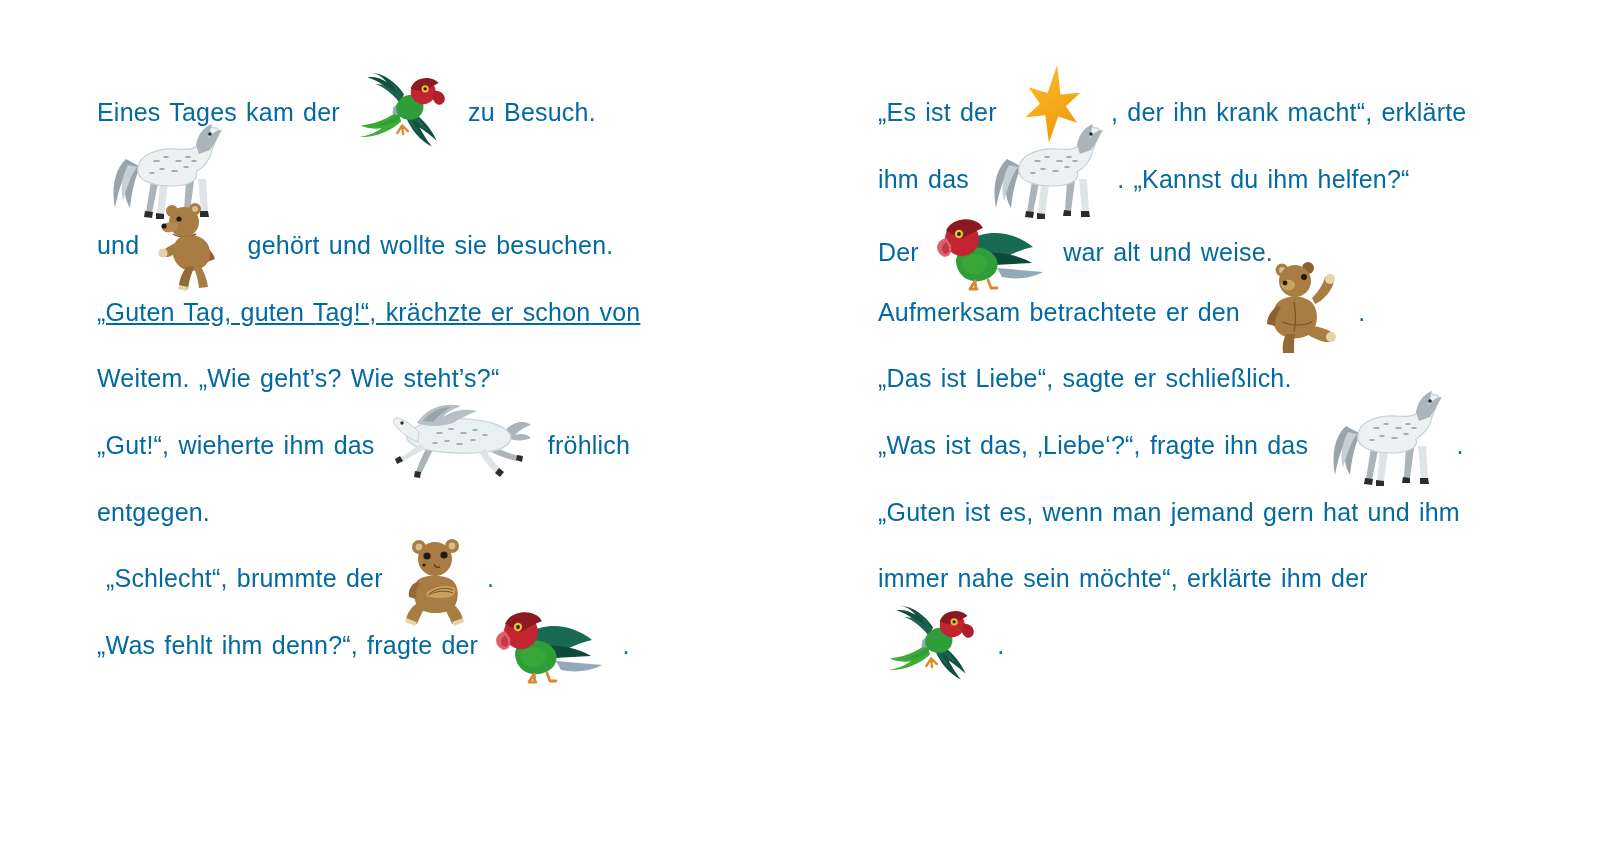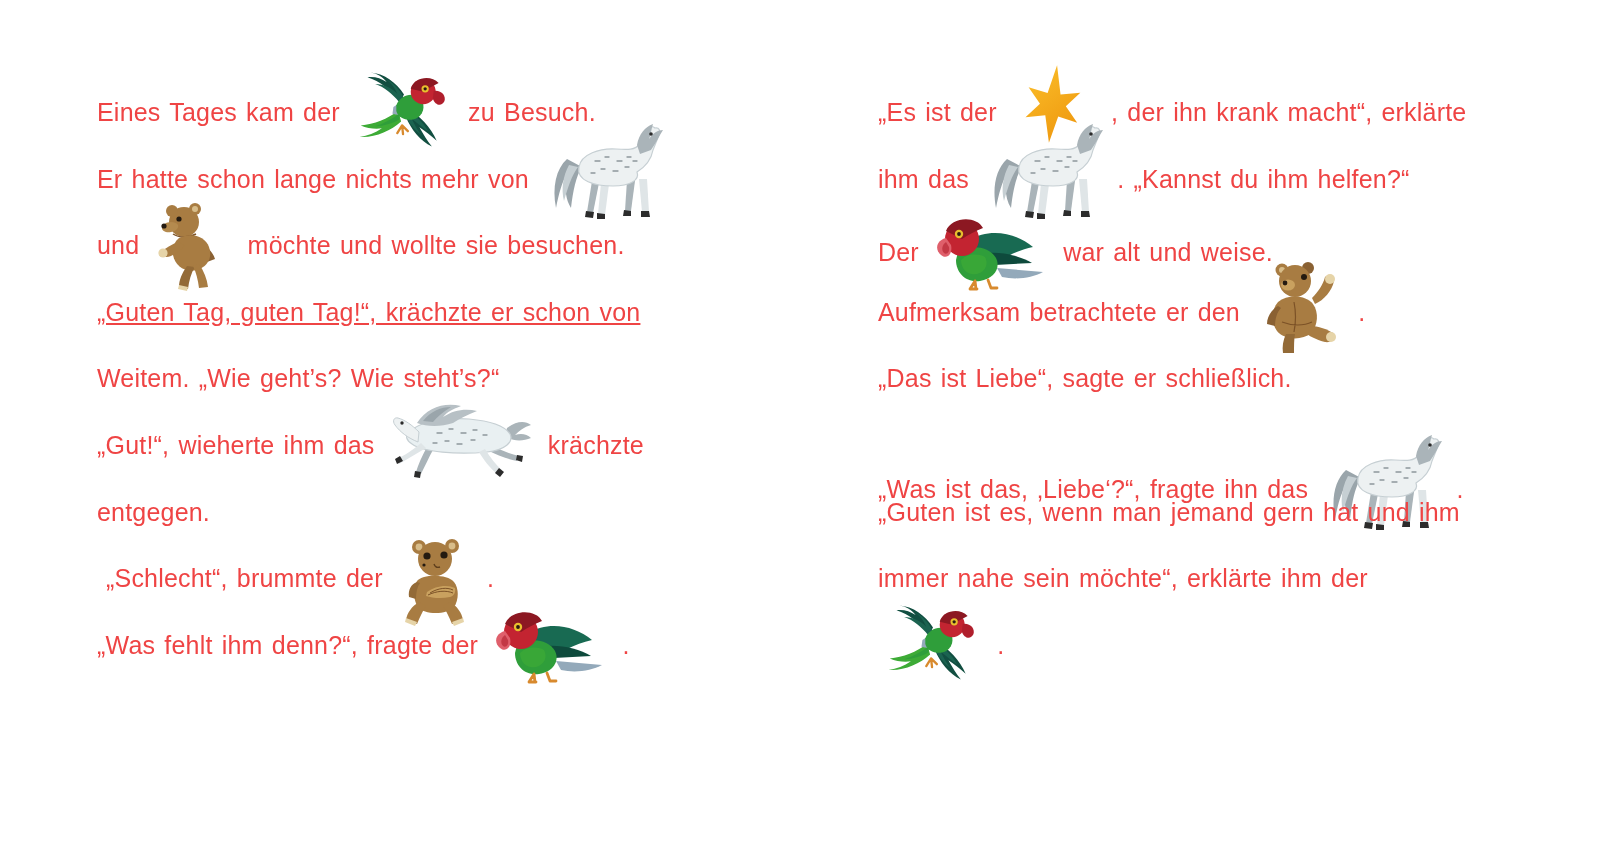--- a/index.html
+++ b/index.html
@@ -1,17 +1,17 @@
 <!DOCTYPE html>
 <html><head>
 <meta charset="utf-8">
 <style>
   html,body{margin:0;padding:0;background:#ffffff;}
   .page{position:relative;width:1480px;height:863px;background:#ffffff;overflow:hidden;
-        font-family:"Liberation Sans",sans-serif;color:#ef4444;}
+        font-family:"Liberation Sans",sans-serif;color:#0369a1;}
   .column{position:absolute;top:0;height:100%;}
   .column-left{left:97px;}
   .column-right{left:878px;}
   .story-line{position:absolute;left:0;white-space:pre;font-size:25px;line-height:34px;
               word-spacing:2px;letter-spacing:0.2px;}
   .txt{display:inline;}
   .icon{display:inline-block;position:relative;height:34px;vertical-align:top;margin:0 5px;}
   .icon svg{position:absolute;left:0;display:block;}
 </style>
 </head>
@@ -28,21 +28,21 @@
   <path fill="#2f9e3a" d="M48 42 C40 48 31 53 22 56 C31 56 40 53 47 49 Z"></path>
   <path fill="#93a9ba" d="M41 36 C49 30 59 29 66 34 C61 42 49 46 40 43 Z"></path>
   <path fill="#2f9e3a" d="M44 34 C48 24 60 20 68 26 C74 31 74 42 66 47 C58 52 46 48 44 40 Z"></path>
   <circle cx="72" cy="20" r="13" fill="#c32431"></circle>
   <path fill="#8c1822" d="M59 17 C62 5 80 2 88 11 C82 14 77 17 72 20 Z"></path>
   <path fill="#b01e2c" d="M83 19 C91 18 96 24 94 30 C91 36 84 34 82 27 Z"></path>
   <circle cx="74" cy="17" r="3.8" fill="#e8bf2e"></circle>
   <circle cx="74" cy="17" r="1.7" fill="#2a1a12"></circle>
   <path stroke="#d88a2e" stroke-width="2.4" fill="none" stroke-linecap="round" d="M50 55 l-5 8 M50 55 l1 9 M50 55 l6 6"></path>
 </svg></span><span class="txt"> zu Besuch.</span></div>
-      <div class="story-line" style="top: 161.6px;"><span class="txt">Er hatte schon lange nichts mehr von </span><span class="icon" style="width: 120px;"><svg viewBox="0 0 120 97" width="120" height="97" style="top: -38.5px;">
+      <div class="story-line" style="top: 161.6px;"><span class="icon" style="width: 120px;"><svg viewBox="0 0 120 97" width="120" height="97" style="top: -38.5px;">
   <path fill="#9aa5ab" d="M24 36 C13 46 9 64 13 85 C16 70 19 59 24 51 C21 66 23 77 28 85 C30 68 33 53 39 44 Z"></path>
   <path fill="#c6cfd3" d="M26 42 C20 53 18 66 21 78 C25 64 29 52 35 44 Z"></path>
   <path fill="#aab4b9" d="M49 58 L44 89 L50 90 L56 60 Z"></path>
   <path fill="#aab4b9" d="M84 57 L82 88 L88 88 L92 58 Z"></path>
   <path fill="#dfe5e7" d="M58 60 L55 91 L62 92 L66 61 Z"></path>
   <path fill="#dfe5e7" d="M96 56 L99 89 L106 89 L104 56 Z"></path>
   <path fill="#2c2c2c" d="M43 88 l8 1 l-1 6 l-8 -1 Z M54 90 l8 1 l0 5 l-8 0 Z M81 87 l7 1 l0 5 l-8 0 Z M98 88 l8 0 l1 6 l-9 0 Z"></path>
   <path fill="#edf1f2" stroke="#c6cfd3" stroke-width="1.2" d="M36 44 C38 31 57 25 73 26 C85 27 92 27 97 21 L102 9 C104 4 109 2 112 5 C116 4 118 8 116 12 L110 27 C108 38 102 44 94 49 C97 57 87 63 70 63 C52 63 33 58 36 44 Z"></path>
   <path fill="#aab4b9" d="M94 22 C96 11 102 4 110 1 C108 7 108 12 106 16 C110 10 115 7 120 7 C116 13 113 20 108 27 L97 31 Z"></path>
   <circle cx="108" cy="11" r="1.8" fill="#2b2b2b"></circle>
@@ -59,39 +59,39 @@
   <path fill="#b48a4e" d="M18 20 C13 20 9 23 9 26 C9 29 13 31 18 30 C23 29 26 26 25 23 C24 21 21 20 18 20 Z"></path>
   <circle cx="11" cy="24" r="2.6" fill="#241a10"></circle>
   <circle cx="26" cy="17" r="2.6" fill="#241a10"></circle>
   <path stroke="#7c5227" stroke-width="1.5" fill="none" d="M20 32 C26 36 36 36 43 32"></path>
   <path fill="#a87c42" d="M26 36 C38 30 52 34 56 45 C60 56 54 65 44 68 C32 71 22 64 20 53 C19 46 21 40 26 36 Z"></path>
   <path fill="#a87c42" d="M26 40 C19 42 12 46 7 51 C9 55 13 56 18 54 C24 51 28 47 32 44 Z"></path>
   <circle cx="10" cy="51" r="4.6" fill="#e6d4a8"></circle>
   <path fill="#936a37" d="M34 64 C29 71 26 78 26 85 L35 87 C36 79 38 71 42 65 Z"></path>
   <path fill="#a87c42" d="M46 62 C51 69 54 77 55 85 L46 86 C45 78 43 70 40 64 Z"></path>
   <path fill="#e6d4a8" d="M26 83 l9 2 l-1 4 l-9 -2 Z"></path>
-</svg></span><span class="txt"> möchte und wollte sie besuchen.</span></div>
+</svg></span><span class="txt"> gehört und wollte sie besuchen.</span></div>
       <div class="story-line" style="top: 294.8px; text-decoration: underline;"><span class="txt">„Guten Tag, guten Tag!“, krächzte er schon von</span></div>
       <div class="story-line" style="top: 361.4px; text-align: right;"><span class="txt">Weitem. „Wie geht’s? Wie steht’s?“</span></div>
       <div class="story-line" style="top: 428px;"><span class="txt">„Gut!“, wieherte ihm das </span><span class="icon" style="width: 145px;"><svg viewBox="0 0 145 83" width="145" height="83" style="top: -29.5px;">
   <path fill="#aab4b9" d="M118 29 C127 22 136 21 142 26 C135 28 130 32 126 36 C132 34 138 35 142 39 C133 43 122 42 116 37 Z"></path>
   <path fill="#aab4b9" d="M38 48 C33 57 29 66 27 73 L32 75 C36 67 40 58 44 51 Z"></path>
   <path fill="#aab4b9" d="M104 47 C112 51 121 55 130 57 L128 62 C118 60 108 56 100 52 Z"></path>
   <path fill="#e9f0f2" stroke="#c6cfd3" stroke-width="1.2" d="M20 33 C30 23 55 18 80 20 C102 22 116 27 121 35 C125 43 116 51 98 53 C68 56 34 53 23 45 C17 41 16 37 20 33 Z"></path>
   <path fill="#edf1f2" stroke="#c6cfd3" stroke-width="1" d="M30 33 C23 26 16 21 9 19 C5 18 3 22 6 26 C11 33 19 39 29 43 Z"></path>
   <path fill="#dfe5e7" d="M32 44 C24 51 15 57 7 60 L10 65 C19 60 28 54 37 49 Z"></path>
   <path fill="#dfe5e7" d="M96 50 C101 58 107 66 113 71 L108 75 C101 69 94 60 90 53 Z"></path>
   <path fill="#2c2c2c" d="M6 60 l5 -3 l3 5 l-6 3 Z M26 72 l6 1 l-1 6 l-6 -1 Z M110 69 l5 4 l-4 5 l-5 -4 Z M128 56 l6 1 l-1 6 l-6 -2 Z"></path>
   <path fill="#b7c0c5" d="M28 24 C38 8 56 3 72 7 C64 10 58 13 54 18 C64 11 77 9 88 12 C78 16 70 20 64 24 C52 28 38 28 28 24 Z"></path>
   <path fill="#9aa5ab" d="M34 22 C42 12 52 8 62 8 C54 13 48 18 44 23 Z"></path>
   <circle cx="13" cy="24" r="1.7" fill="#2b2b2b"></circle>
   <g stroke="#8d979c" stroke-width="1.3" stroke-linecap="round">
     <path d="M48 34 h5 M60 30 h4 M72 34 h5 M84 31 h4 M56 42 h4 M68 45 h5 M82 41 h4 M94 36 h4 M44 44 h4"></path>
   </g>
-</svg></span><span class="txt"> krächzte</span></div>
+</svg></span><span class="txt"> fröhlich</span></div>
       <div class="story-line" style="top: 494.6px;"><span class="txt">entgegen.</span></div>
       <div class="story-line" style="top: 561.2px; margin-left: 9px;"><span class="txt">„Schlecht“, brummte der </span><span class="icon" style="width: 76px;"><svg viewBox="0 0 76 90" width="76" height="90" style="top: -25px;">
   <circle cx="22" cy="11" r="7" fill="#a87c42"></circle>
   <circle cx="22" cy="11" r="3.4" fill="#d8bd8a"></circle>
   <circle cx="55" cy="10" r="7" fill="#a87c42"></circle>
   <circle cx="55" cy="10" r="3.4" fill="#d8bd8a"></circle>
   <circle cx="38" cy="23" r="17" fill="#a87c42"></circle>
   <circle cx="30" cy="20" r="3.6" fill="#241a10"></circle>
   <circle cx="47" cy="19" r="3.6" fill="#241a10"></circle>
   <circle cx="27" cy="29" r="1.6" fill="#241a10"></circle>
@@ -170,21 +170,21 @@
   <path fill="#a87c42" d="M58 38 C64 32 69 25 71 17 C75 14 80 16 80 21 C78 31 70 40 61 44 Z"></path>
   <circle cx="76" cy="19" r="5" fill="#e6d4a8"></circle>
   <path fill="#a87c42" d="M24 42 C34 34 52 35 59 44 C65 52 64 66 57 73 C48 81 30 80 23 71 C17 63 17 50 24 42 Z"></path>
   <path stroke="#7c5227" stroke-width="1.2" fill="none" d="M40 42 C42 52 42 62 40 72 M28 62 C38 66 50 66 58 62"></path>
   <path fill="#8a6133" d="M24 46 C17 50 13 57 13 64 L21 66 C21 59 23 52 27 48 Z"></path>
   <path fill="#a87c42" d="M56 66 C64 66 74 69 80 74 C81 79 77 83 71 82 C63 80 55 76 50 72 Z"></path>
   <circle cx="77" cy="77" r="5" fill="#e6d4a8"></circle>
   <path fill="#936a37" d="M32 74 C29 80 28 87 29 93 L40 93 C40 86 40 79 41 74 Z"></path>
 </svg></span><span class="txt"> .</span></div>
       <div class="story-line" style="top: 361.4px;"><span class="txt">„Das ist Liebe“, sagte er schließlich.</span></div>
-      <div class="story-line" style="top: 428px; margin-top: 44px;"><span class="txt">„Was ist das, ‚Liebe‘?“, fragte ihn das </span><span class="icon" style="width: 120px;"><svg viewBox="0 0 120 97" width="120" height="97" style="top: -38.5px;">
+      <div class="story-line" style="top: 428px;"><span class="txt">„Was ist das, ‚Liebe‘?“, fragte ihn das </span><span class="icon" style="width: 120px;"><svg viewBox="0 0 120 97" width="120" height="97" style="top: -38.5px;">
   <path fill="#9aa5ab" d="M24 36 C13 46 9 64 13 85 C16 70 19 59 24 51 C21 66 23 77 28 85 C30 68 33 53 39 44 Z"></path>
   <path fill="#c6cfd3" d="M26 42 C20 53 18 66 21 78 C25 64 29 52 35 44 Z"></path>
   <path fill="#aab4b9" d="M49 58 L44 89 L50 90 L56 60 Z"></path>
   <path fill="#aab4b9" d="M84 57 L82 88 L88 88 L92 58 Z"></path>
   <path fill="#dfe5e7" d="M58 60 L55 91 L62 92 L66 61 Z"></path>
   <path fill="#dfe5e7" d="M96 56 L99 89 L106 89 L104 56 Z"></path>
   <path fill="#2c2c2c" d="M43 88 l8 1 l-1 6 l-8 -1 Z M54 90 l8 1 l0 5 l-8 0 Z M81 87 l7 1 l0 5 l-8 0 Z M98 88 l8 0 l1 6 l-9 0 Z"></path>
   <path fill="#edf1f2" stroke="#c6cfd3" stroke-width="1.2" d="M36 44 C38 31 57 25 73 26 C85 27 92 27 97 21 L102 9 C104 4 109 2 112 5 C116 4 118 8 116 12 L110 27 C108 38 102 44 94 49 C97 57 87 63 70 63 C52 63 33 58 36 44 Z"></path>
   <path fill="#aab4b9" d="M94 22 C96 11 102 4 110 1 C108 7 108 12 106 16 C110 10 115 7 120 7 C116 13 113 20 108 27 L97 31 Z"></path>
   <circle cx="108" cy="11" r="1.8" fill="#2b2b2b"></circle>

